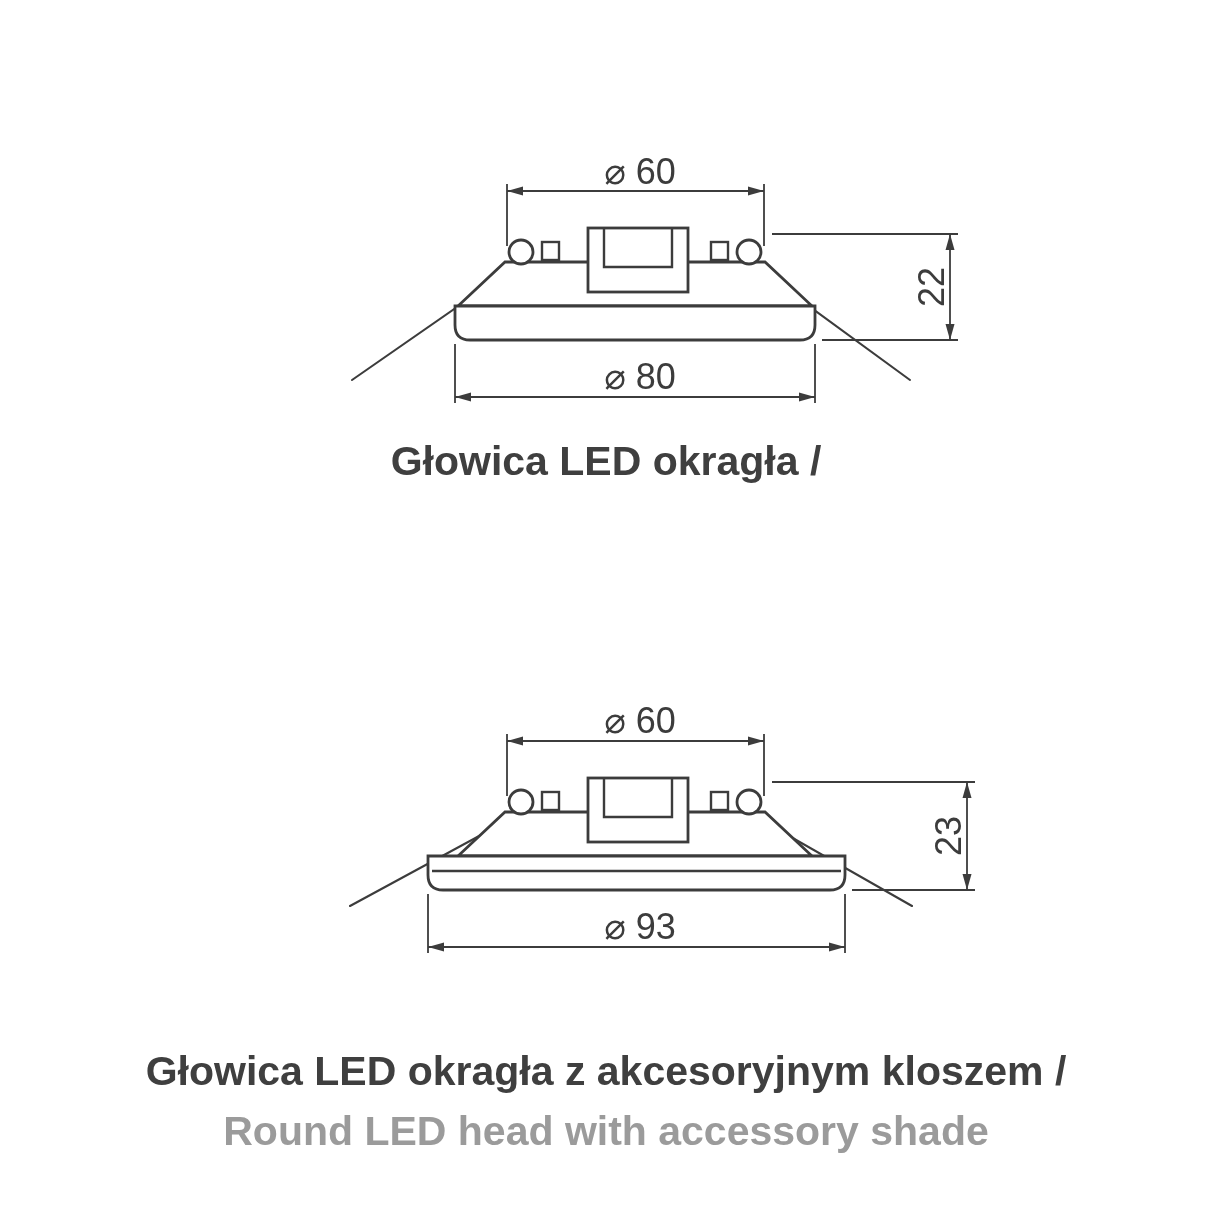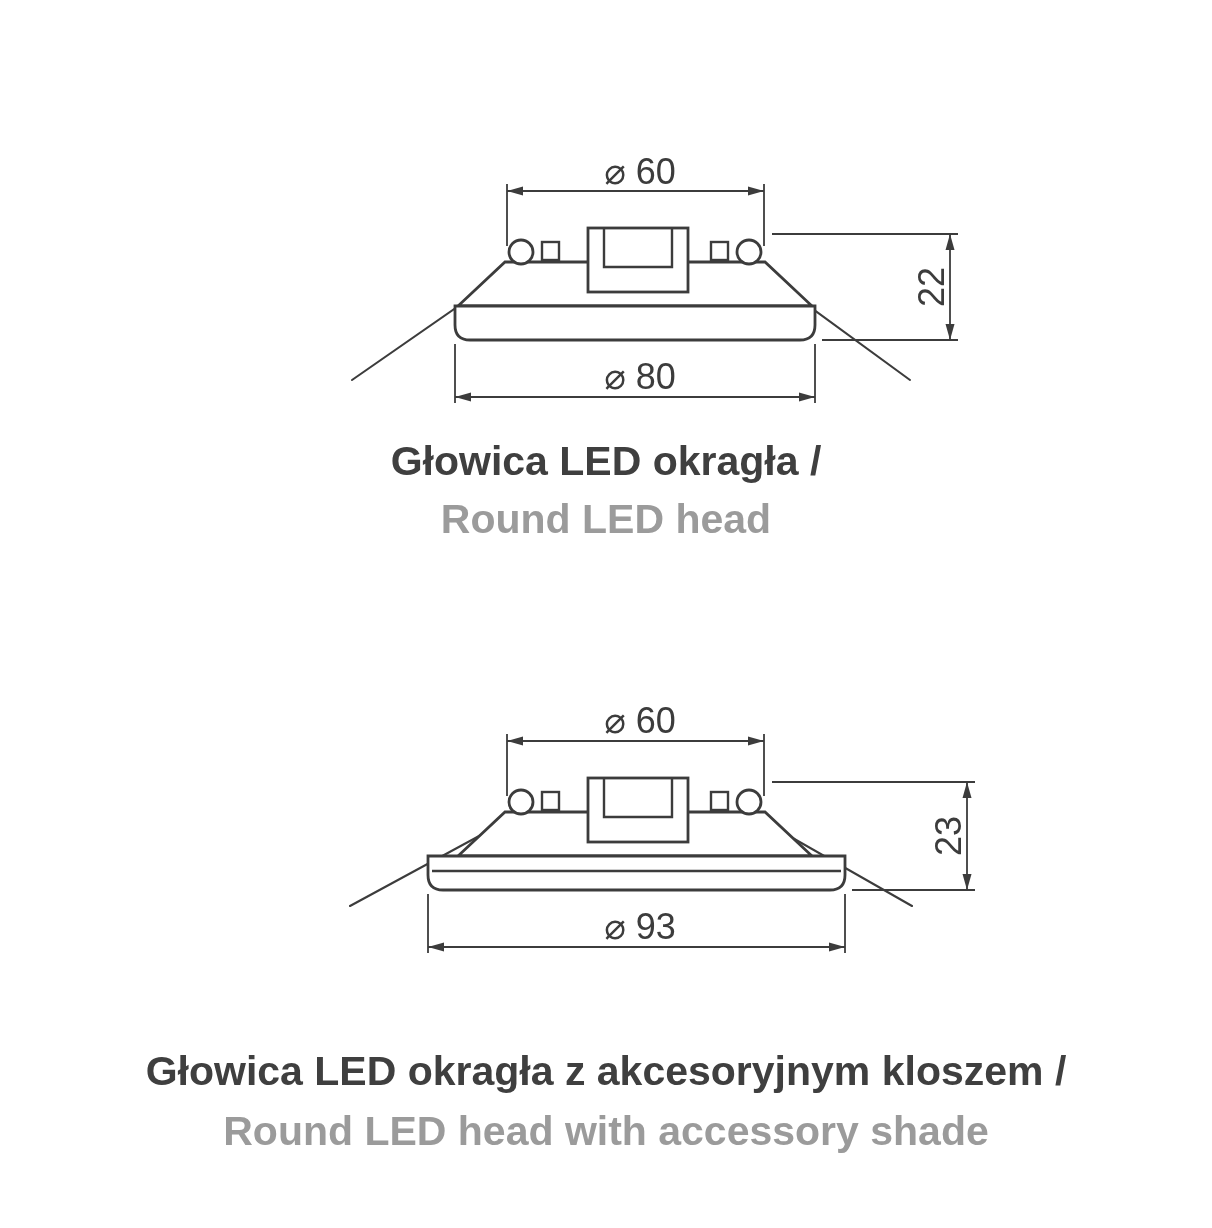--- a/index.html
+++ b/index.html
@@ -67,21 +67,20 @@
       <line x1="772" y1="234" x2="958" y2="234"></line>
       <line x1="822" y1="340" x2="958" y2="340"></line>
       <line x1="950" y1="234" x2="950" y2="340"></line>
       <polygon points="950,234 945.5,250 954.5,250"></polygon>
       <polygon points="950,340 945.5,324 954.5,324"></polygon>
     </g>
     <text class="dim-text" transform="rotate(-90 944 287)" x="944" y="287" text-anchor="middle">22</text>
   </svg>
 
   <div class="caption primary" style="top:438px;">Głowica LED okragła /</div>
-  <div class="caption secondary" style="top:496px;">Round LED head</div>
 
   <svg class="drawing" style="top:560px;" width="1212" height="470" viewBox="0 0 1212 470">
 
     <g class="dim">
       <line x1="507" y1="174" x2="507" y2="236"></line>
       <line x1="764" y1="174" x2="764" y2="236"></line>
       <line x1="507" y1="181" x2="764" y2="181"></line>
       <polygon points="507,181 523,176.5 523,185.5"></polygon>
       <polygon points="764,181 748,176.5 748,185.5"></polygon>
     </g>

